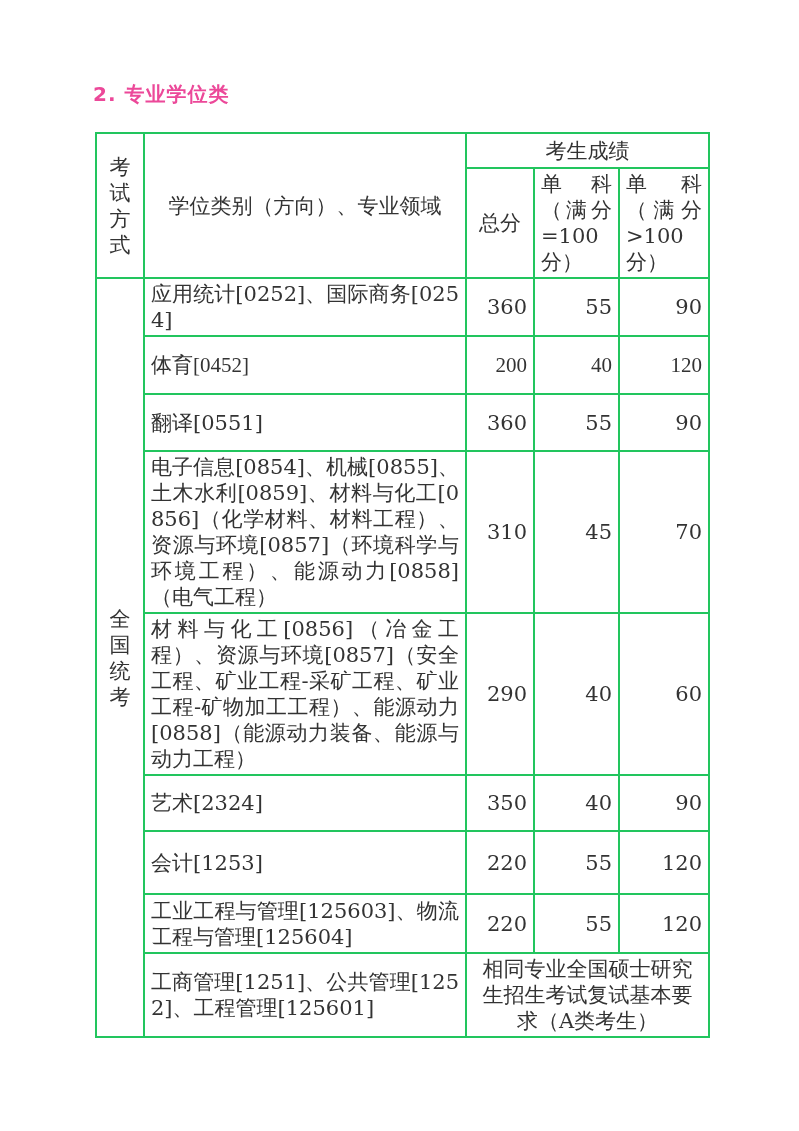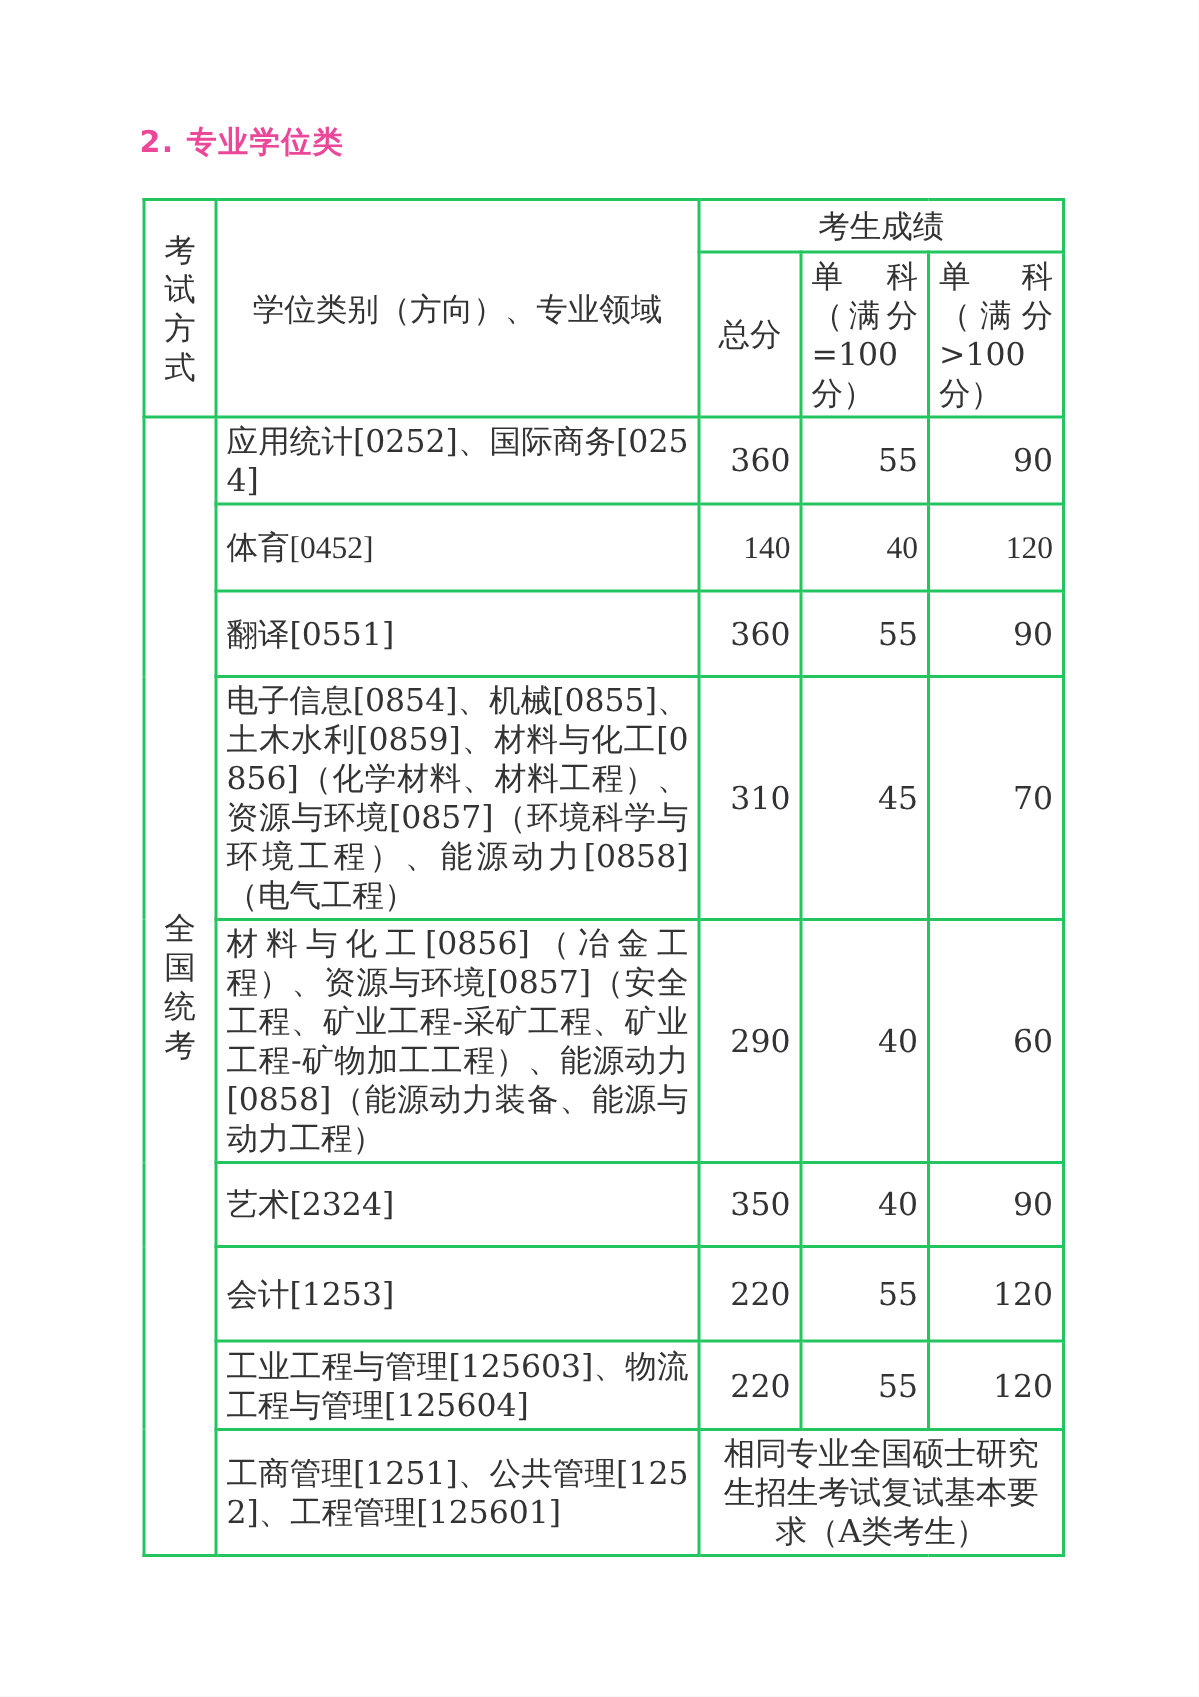--- a/index.html
+++ b/index.html
@@ -38,21 +38,21 @@
     padding: 2px 6px;
     font-size: 21px;
     line-height: 26px;
     color: #333333;
     vertical-align: middle;
     word-break: break-all;
     overflow: hidden;
   }
   td.center { text-align: center; }
   td.hdr-sub { line-height: 22px; text-align: justify; padding: 2px 5px; }
-  td.cat { text-align: justify; line-height: 27px; padding: 2px 7px; }
+  td.cat { text-align: justify; line-height: 27px; padding: 2px 7px; border-radius: 27px; }
   td.num { text-align: right; }
   td.note { text-align: center; line-height: 28px; padding: 2px 10px; }
   tr.hA  td { height: 35px; }
   tr.hB  td { height: 44px; }
   tr.r1  td { height: 57px; }
   tr.r2  td { height: 58px; font-family: Liberation Serif, serif; }
   tr.r3  td { height: 57px; }
   tr.r4  td { height: 113px; margin-top: 12px; }
   tr.r5  td { height: 120px; }
   tr.r6  td { height: 56px; }
@@ -89,21 +89,21 @@
 
       <tr class="r1">
         <td rowspan="9" class="center">全国统考</td>
         <td class="cat">应用统计[0252]、国际商务[0254]</td>
         <td class="num">360</td>
         <td class="num">55</td>
         <td class="num">90</td>
       </tr>
       <tr class="r2">
         <td class="cat">体育[0452]</td>
-        <td class="num">140</td>
+        <td class="num">200</td>
         <td class="num">40</td>
         <td class="num">120</td>
       </tr>
       <tr class="r3">
         <td class="cat">翻译[0551]</td>
         <td class="num">360</td>
         <td class="num">55</td>
         <td class="num">90</td>
       </tr>
       <tr class="r4">

